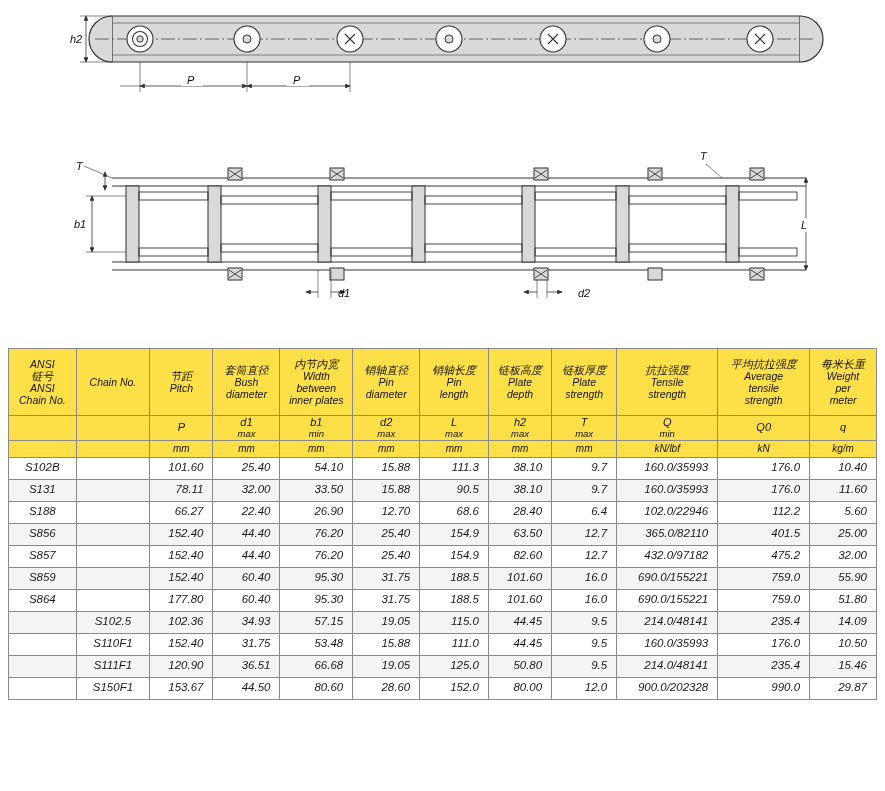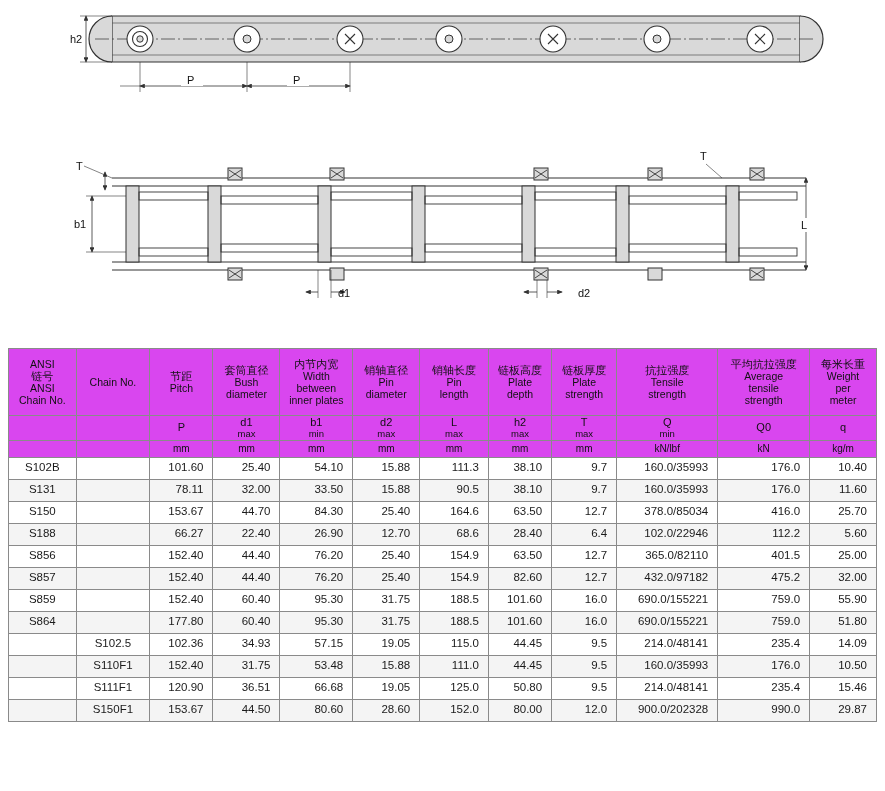--- a/index.html
+++ b/index.html
@@ -3,36 +3,36 @@
 <meta charset="utf-8">
 <style>
   html,body{margin:0;padding:0;}
   body{
     width:885px;height:791px;
     background:#ffffff;
     font-family:"Liberation Sans", sans-serif;
     color:#1a1a1a;
     overflow:hidden;
   }
-  .page{position:relative;width:726px;height:791px;}
+  .page{position:relative;width:726px;height:791px;font-style:italic;}
 
   
   .draw{position:absolute;left:0;top:0;width:885px;height:330px;}
 
   
   .tablewrap{position:absolute;left:8px;top:348px;width:869px;}
   table{border-collapse:collapse;width:869px;font-size:11px;}
   th,td{
     border:1px solid #8a8a8a;
     padding:0;
     text-align:center;
     vertical-align:middle;
     line-height:1.15;
   }
-  thead th{background:#d946ef;font-weight:normal;color:#111;}
+  thead th{background:#fde047;font-weight:normal;color:#111;}
   .h-main{height:62px;font-size:11px;padding:2px 1px;}
   .h-sym{height:18px;font-size:11px;}
   .h-unit{height:16px;font-size:10px;}
   .cn{font-size:11px;}
   .en{font-size:10.5px;}
   tbody td{height:21px;font-size:11.5px;background:#ffffff;}
   tbody tr:nth-child(even) td{background:#f4f4f4;}
   td.num{text-align:right;padding-right:9px;}
   td.name{text-align:center;}
   
@@ -342,34 +342,20 @@
             <td class="num c-b1">33.50</td>
             <td class="num c-d2">15.88</td>
             <td class="num c-L">90.5</td>
             <td class="num c-h2">38.10</td>
             <td class="num c-T">9.7</td>
             <td class="num c-Q">160.0/35993</td>
             <td class="num c-Q0">176.0</td>
             <td class="num c-q">11.60</td>
           </tr>
           <tr>
-            <td class="name c-ansi">S150</td>
-            <td class="name c-chain"></td>
-            <td class="num c-p">153.67</td>
-            <td class="num c-d1">44.70</td>
-            <td class="num c-b1">84.30</td>
-            <td class="num c-d2">25.40</td>
-            <td class="num c-L">164.6</td>
-            <td class="num c-h2">63.50</td>
-            <td class="num c-T">12.7</td>
-            <td class="num c-Q">378.0/85034</td>
-            <td class="num c-Q0">416.0</td>
-            <td class="num c-q">25.70</td>
-          </tr>
-          <tr>
             <td class="name c-ansi">S188</td>
             <td class="name c-chain"></td>
             <td class="num c-p">66.27</td>
             <td class="num c-d1">22.40</td>
             <td class="num c-b1">26.90</td>
             <td class="num c-d2">12.70</td>
             <td class="num c-L">68.6</td>
             <td class="num c-h2">28.40</td>
             <td class="num c-T">6.4</td>
             <td class="num c-Q">102.0/22946</td>

